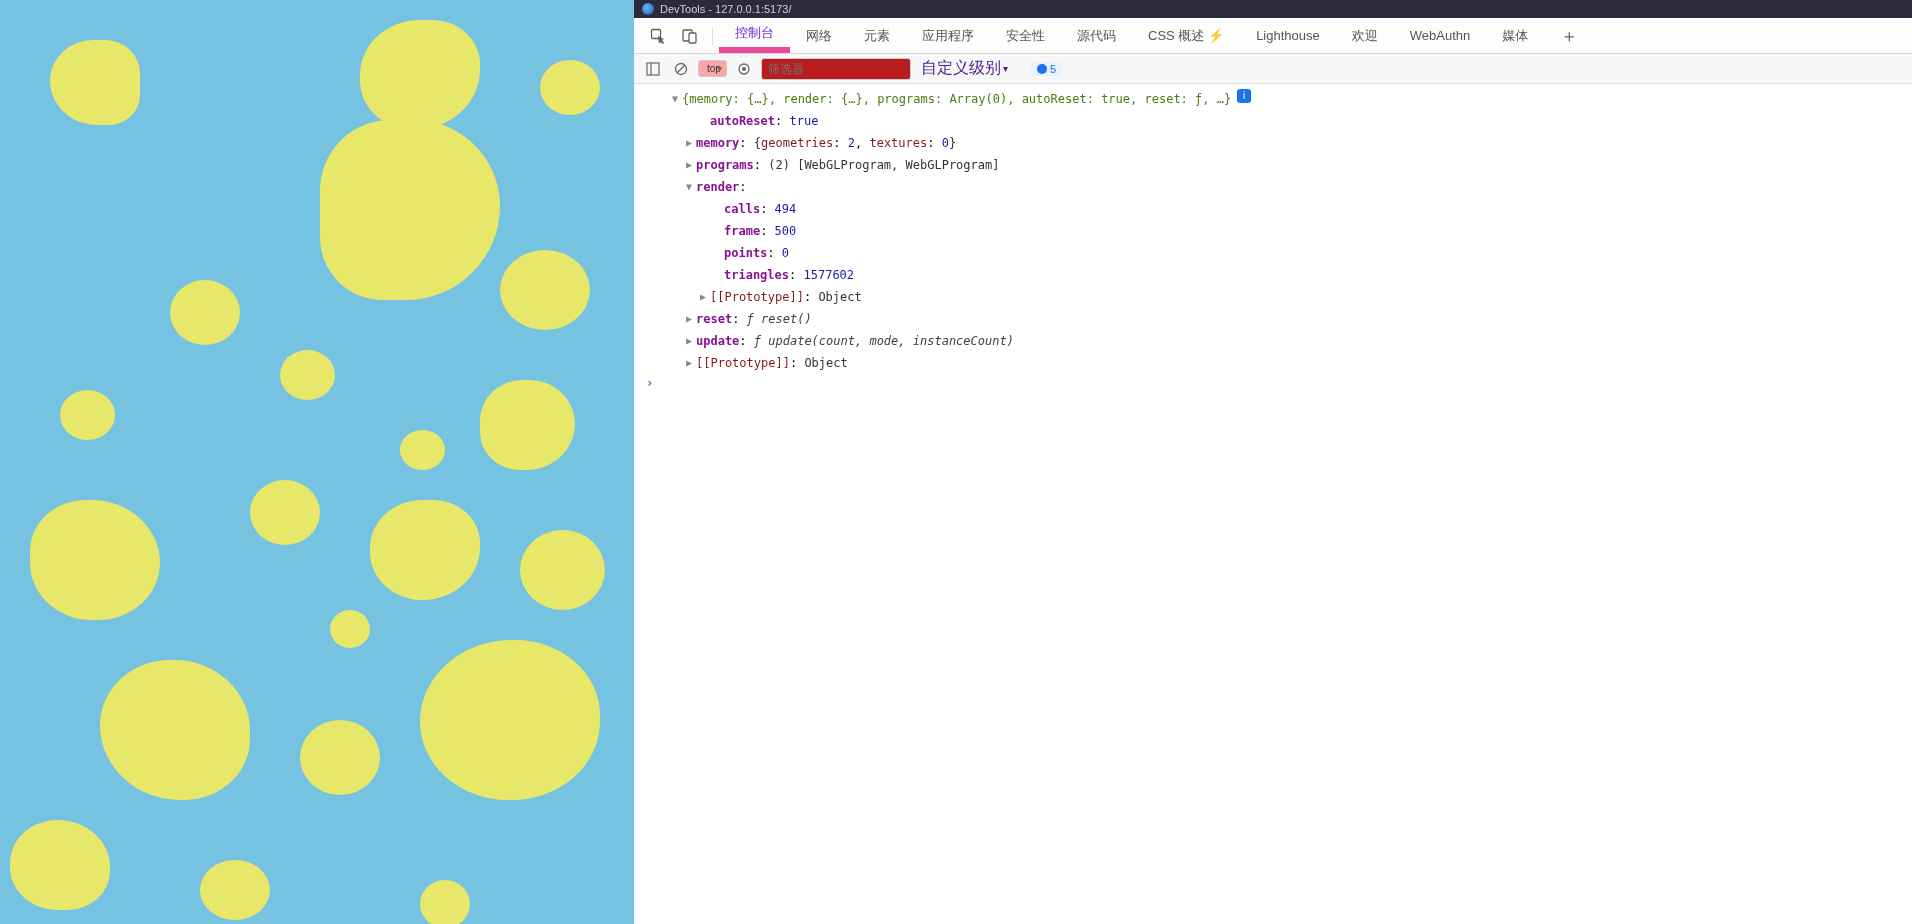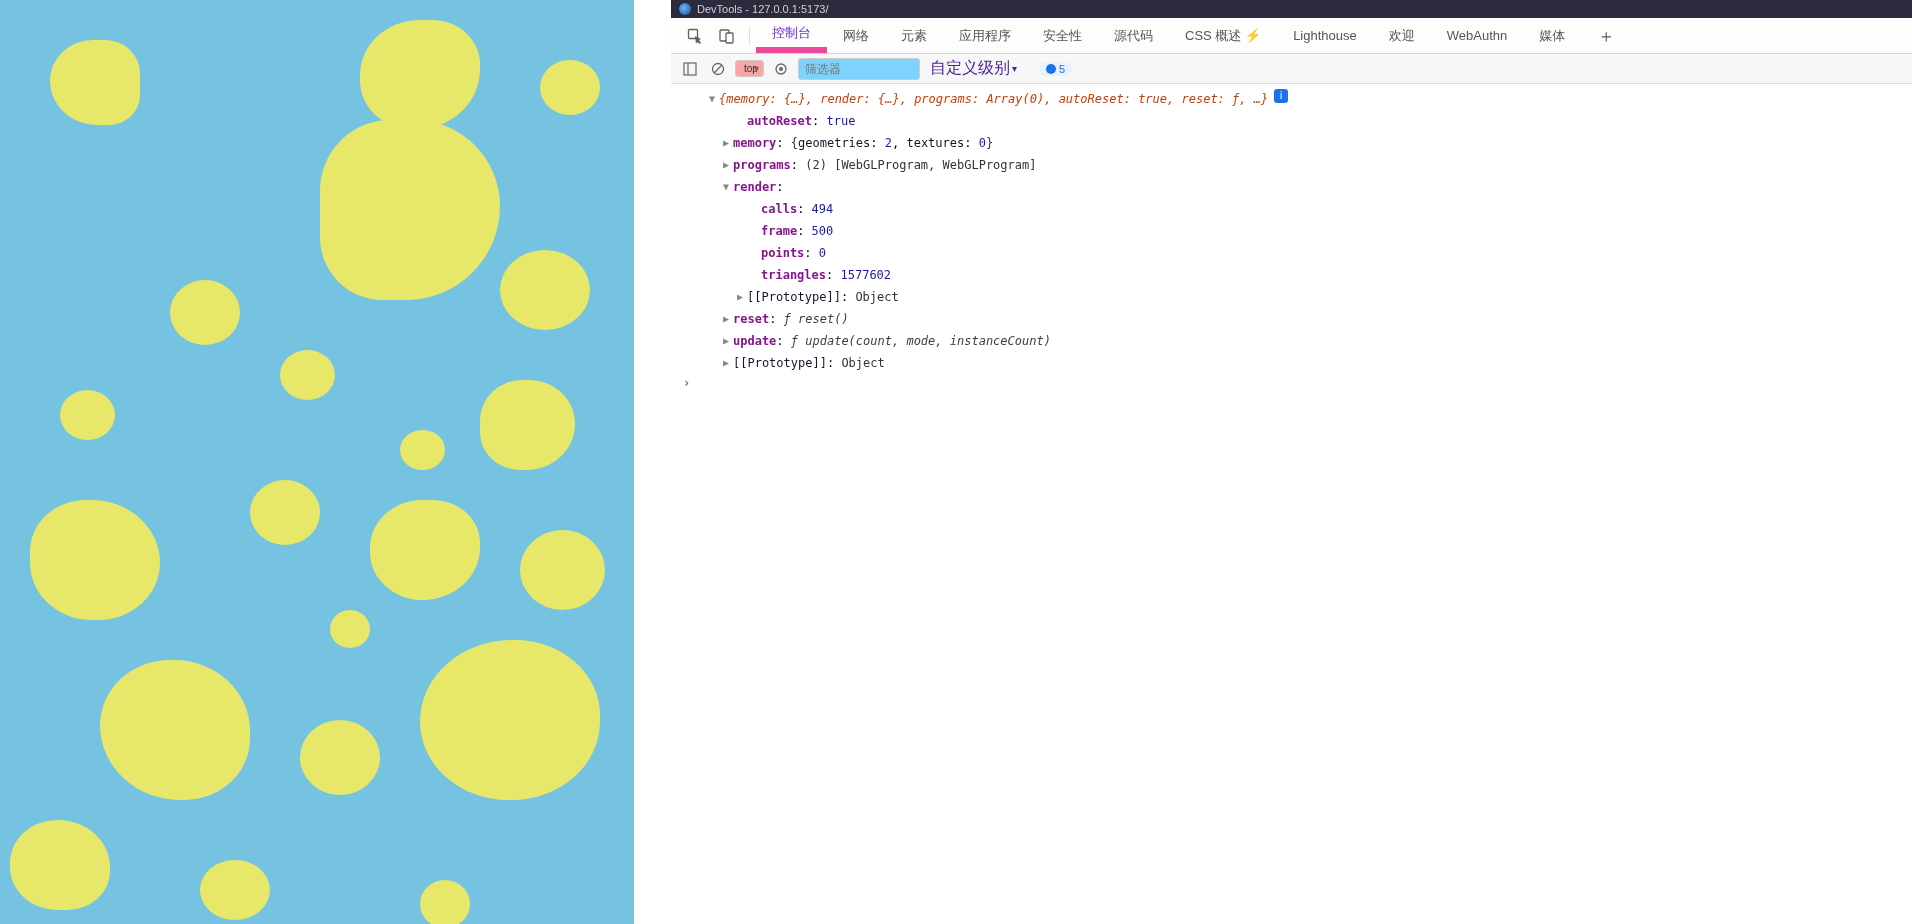--- a/index.html
+++ b/index.html
@@ -1,48 +1,48 @@
 <!DOCTYPE html>
 <html><head>
 <meta charset="utf-8">
 <style>
 * { box-sizing: border-box; margin: 0; padding: 0; }
 body { font-family: -apple-system, "Segoe UI", Arial, sans-serif; font-size: 12px; width: 1912px; height: 924px; overflow: hidden; background: #fff; display: flex; }
 .left-panel { width: 634px; height: 924px; background: #75c3e1; position: relative; overflow: hidden; flex-shrink: 0; }
 .blob { position: absolute; background: #e7e86a; border-radius: 50%; }
-.right-panel { flex: 1; height: 924px; display: flex; flex-direction: column; background: #fff; margin-left: 37px; }
+.right-panel { flex: 1; height: 924px; display: flex; flex-direction: column; background: #fff; }
 .titlebar { background: #2b2b3d; color: #d0d0d5; height: 18px; display: flex; align-items: center; padding: 0 8px; font-size: 11px; }
 .titlebar .icon { width: 12px; height: 12px; margin-right: 6px; background: radial-gradient(circle at 40% 40%, #6bb6ff, #1a4d8f); border-radius: 50%; }
 .tabs-row { display: flex; align-items: center; border-bottom: 1px solid #d6d6d6; height: 36px; background: #fdfdfd; padding: 0 8px; }
 .tabs-row .tool-icon { width: 20px; height: 20px; margin: 0 6px; display: inline-flex; align-items: center; justify-content: center; color: #606060; cursor: pointer; }
 .tabs-row .divider { width: 1px; height: 18px; background: #ddd; margin: 0 6px; }
 .tab { padding: 0 16px; height: 100%; display: inline-flex; align-items: center; color: #555; cursor: pointer; font-size: 13px; }
 .tab.active { color: #6d28d9; border-bottom: 6px solid #ec4899; }
 .plus-tab { padding: 0 16px; color: #606060; font-size: 18px; font-weight: 300; cursor: pointer; }
 .filter-row { display: flex; align-items: center; background: #f7f7f7; border-bottom: 1px solid #ddd; height: 30px; padding: 0 8px; gap: 6px; }
 .filter-row .icon-btn { width: 22px; height: 22px; display: inline-flex; align-items: center; justify-content: center; color: #666; cursor: pointer; border-radius: 3px; }
 .context-select { background: #fca5a5; border: 1px solid #ccc; border-radius: 3px; padding: 2px 5px 2px 8px; font-size: 10px; color: #333; position: relative; cursor: pointer; }
 .context-select::after { content: "▾"; position: absolute; right: 4px; font-size: 10px; color: #666; }
-.filter-input { border: 1px solid #ccc; border-radius: 3px; padding: 3px 6px; font-size: 12px; width: 122px; background: #7dd3fc; }
+.filter-input { border: 1px solid #ccc; border-radius: 3px; padding: 3px 6px; font-size: 12px; width: 150px; background: #b91c1c; }
 .level-select { font-size: 16px; color: #4c1d95; padding: 2px 4px; display: inline-flex; align-items: center; cursor: pointer; }
 .level-select::after { content: "▾"; margin-left: 2px; font-size: 10px; }
 .issue-badge { background: #e9f0fe; color: #1a73e8; border-radius: 9px; padding: 1px 7px; font-size: 11px; display: inline-flex; align-items: center; gap: 3px; cursor: pointer; }
 .issue-badge .dot { width: 10px; height: 10px; border-radius: 50%; background: #1a73e8; display: inline-block; }
 .console-body { flex: 1; overflow: auto; font-family: Consolas, Menlo, monospace; font-size: 12px; padding: 4px 0 4px 4px; }
 .line { display: flex; align-items: flex-start; padding: 1px 0; line-height: 20px; }
 .caret { width: 14px; text-align: center; color: #888; cursor: pointer; user-select: none; flex-shrink: 0; font-size: 10px; }
 .caret.down::before { content: "▼"; }
 .caret.right::before { content: "▶"; }
 .caret.none::before { content: ""; }
 .indent-0 { padding-left: 30px; }
 .indent-1 { padding-left: 44px; }
 .indent-2 { padding-left: 58px; }
 .indent-3 { padding-left: 72px; text-align: right; }
-.prop-name { color: #0f172a; }
-.gray-italic { color: #c2410c; font-style: italic; }
+.prop-name { color: #7f1d1d; }
+.gray-italic { color: #4d7c0f; }
 .purple-bold { color: #881391; font-weight: bold; }
 .num { color: #1a1aa6; }
 .kw { color: #1a1aa6; }
 .fn-italic { font-style: italic; color: #404040; }
 .str-obj { color: #333; }
 .info-bubble { display: inline-flex; width: 14px; height: 14px; background: #1a73e8; color: #fff; border-radius: 3px; align-items: center; justify-content: center; font-size: 10px; margin-left: 6px; font-family: Arial; font-style: normal; }
 .prompt-row { display: flex; align-items: center; padding: 2px 8px; color: #1a73e8; font-family: Consolas, monospace; }
 .prompt-row::before { content: "›"; color: #1a73e8; font-weight: bold; margin-right: 6px; }
 svg { display: block; }
 </style>

